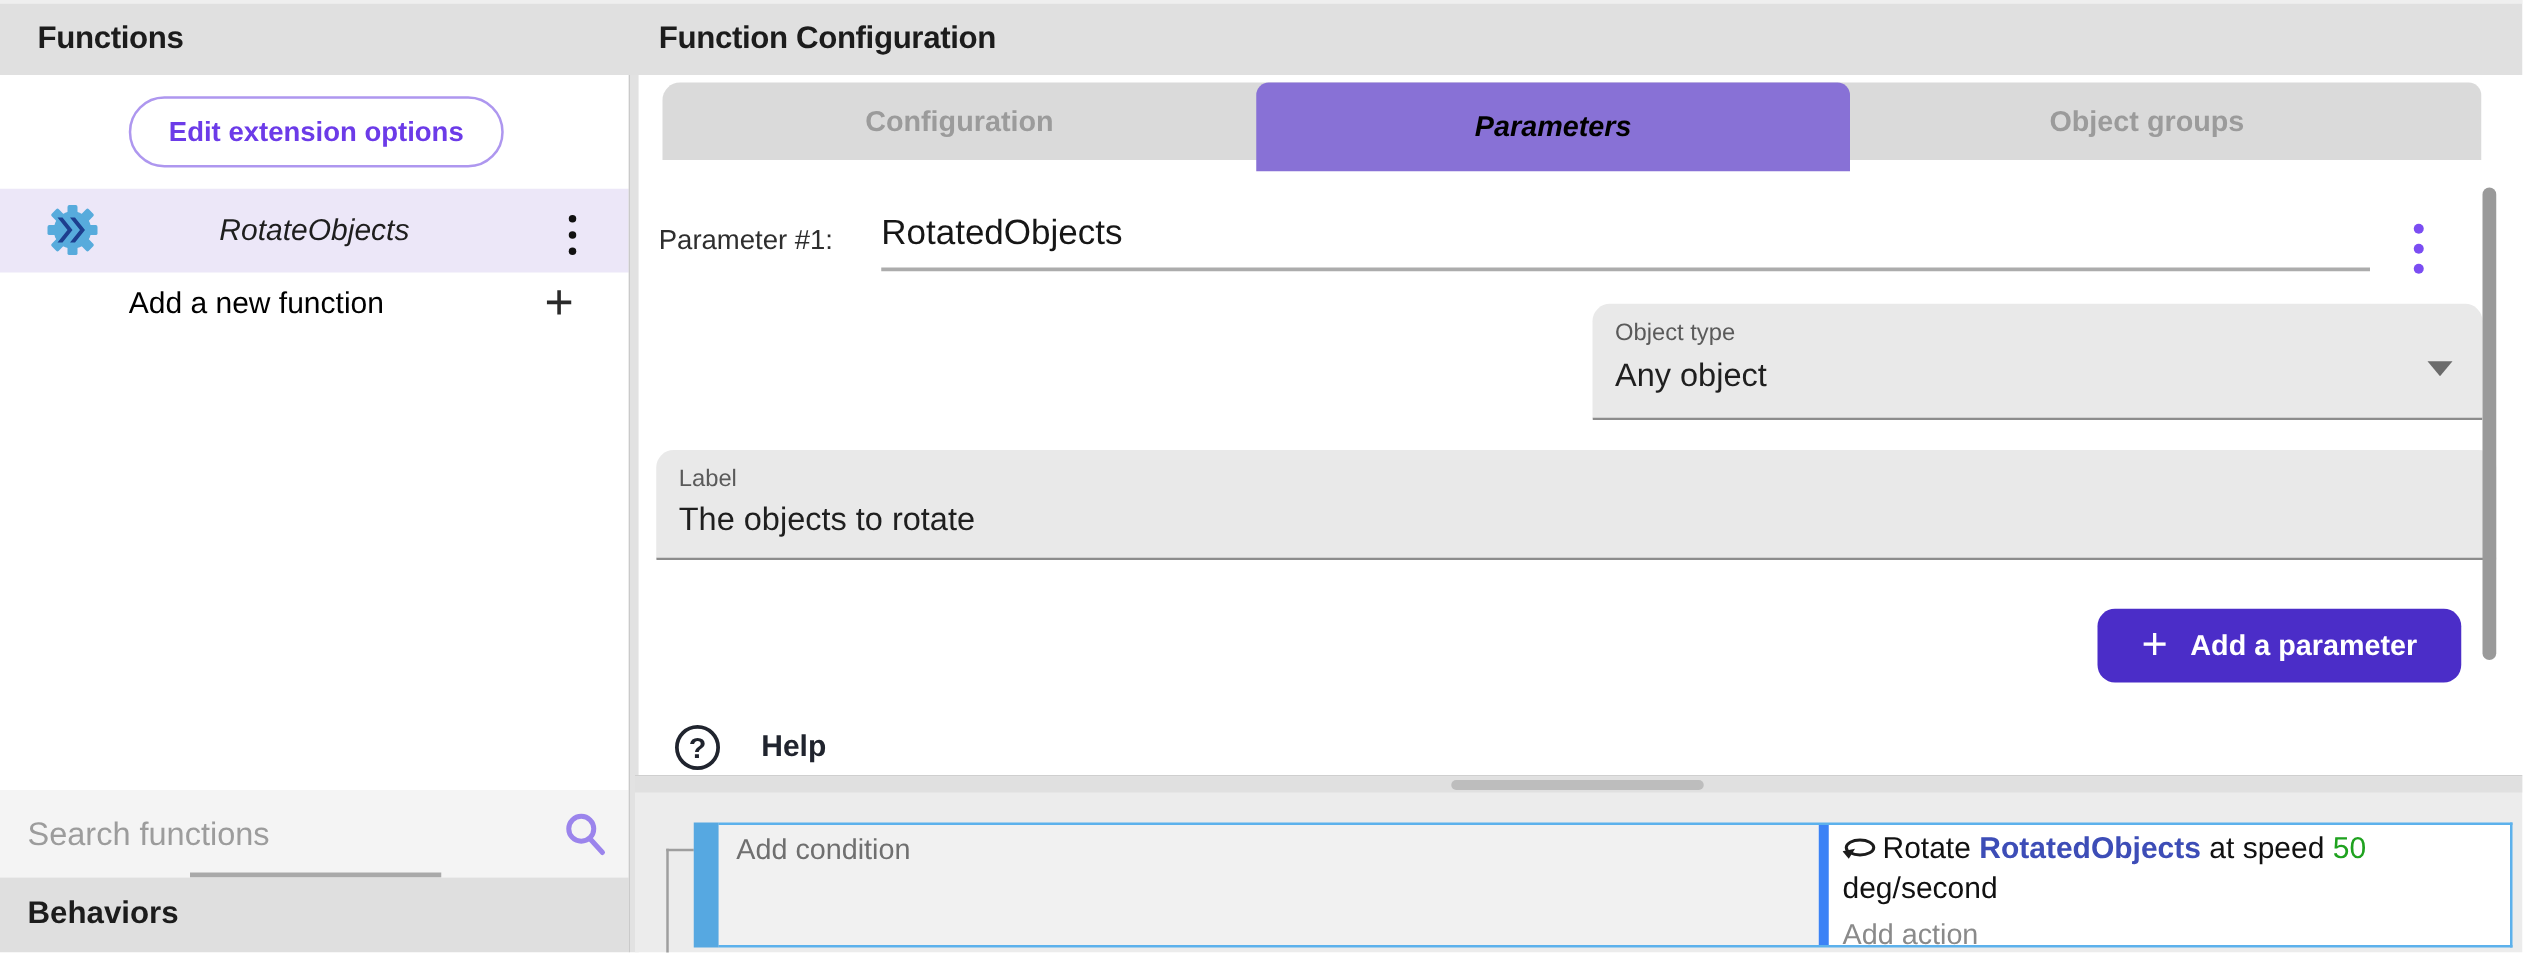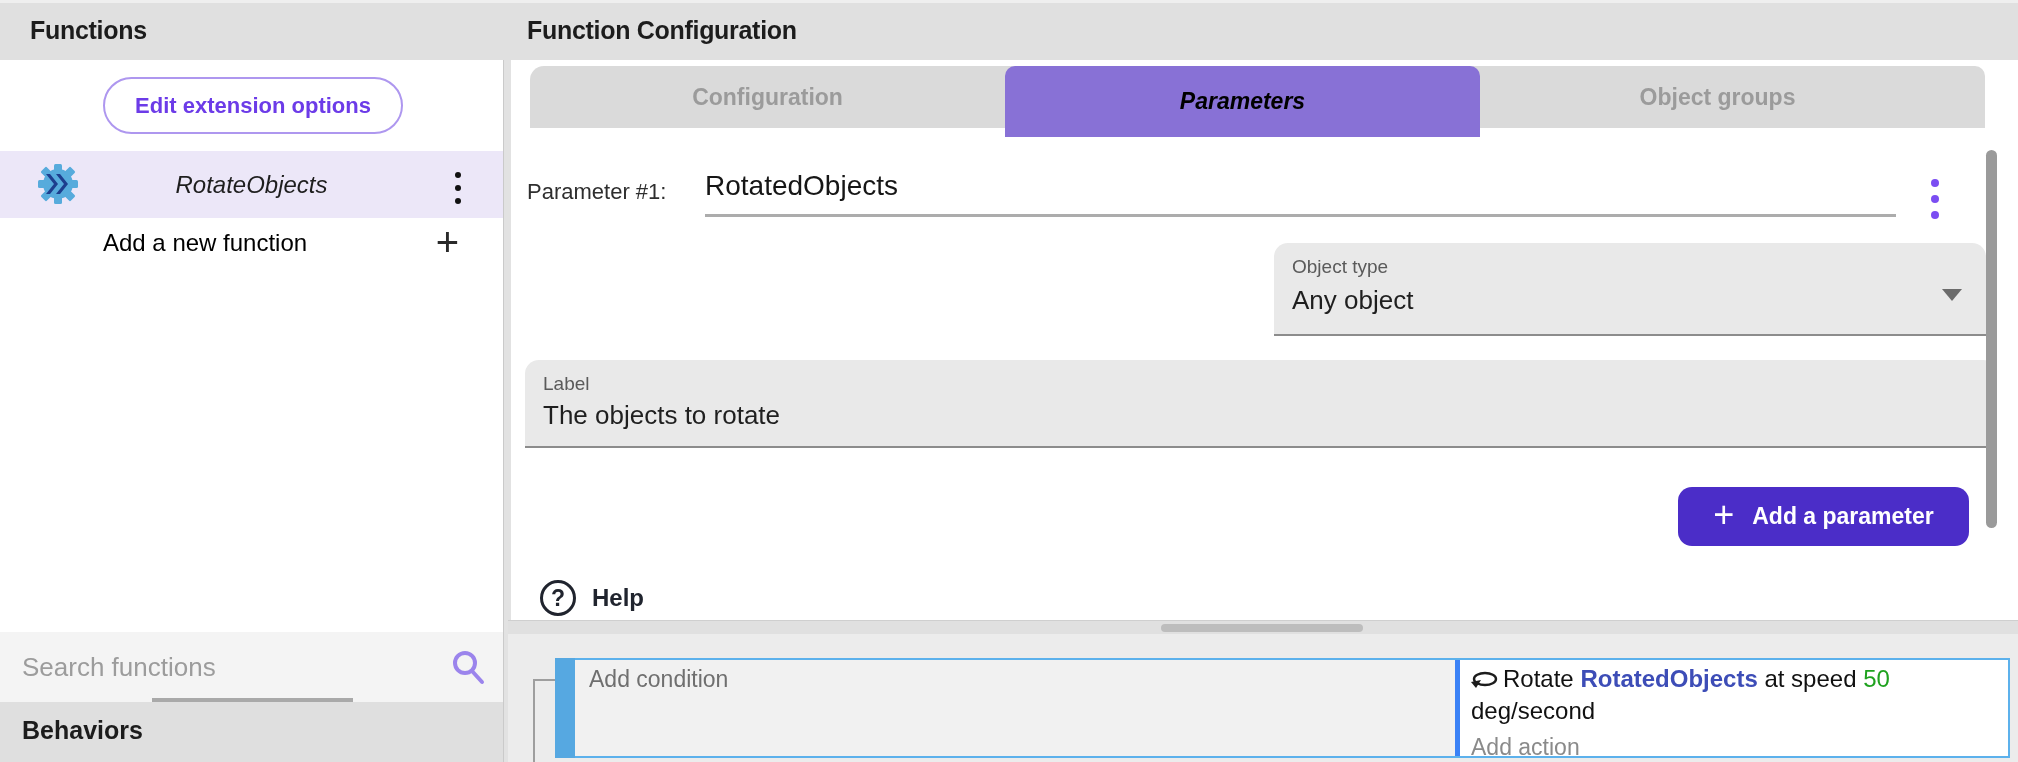--- a/index.html
+++ b/index.html
@@ -69,38 +69,38 @@
   .add-param-btn { position:absolute; left:1167px; top:427px; width:291px; height:59px;
                    background:var(--deep-purple,#4b2dc8); border:none; border-radius:14px; cursor:pointer;
                    display:flex; align-items:center; justify-content:center; gap:18px; }
   .add-param-plus { color:#fff; font-size:36px; font-weight:300; line-height:36px; margin-top:-3px; }
   .add-param-label { color:#fff; font-size:23px; font-weight:700; font-family:inherit; }
 
   .help-row { position:absolute; left:29px; top:520px; display:flex; align-items:center; gap:16px; cursor:pointer; }
   .help-icon { width:36px; height:36px; border:3.5px solid #20242e; border-radius:50%;
                display:flex; align-items:center; justify-content:center;
                font-size:23px; font-weight:700; color:#20242e; }
-  .help-label { font-size:24px; font-weight:700; color:#20242e; }
+  .help-label { font-size:24px; font-weight:700; color:#20242e;margin-left:17px; }
 
   .v-scrollbar { position:absolute; left:1475px; top:90px; width:11px; height:378px; background:#9a9a9a; border-radius:6px; cursor:pointer; }
 
   
   .events-panel { left:508px; top:620px; width:1510px; height:142px; background:#ececec; border-top:1px solid #cfcfcf; }
   .events-strip { position:absolute; left:0; top:0; width:1510px; height:13px; background:#e0e0e0; }
   .h-scrollbar { position:absolute; left:653px; top:3px; width:202px; height:8px; background:#bdbdbd; border-radius:4px; cursor:pointer; }
 
   .connector-v { position:absolute; left:25px; top:58px; width:2px; height:84px; background:#9e9e9e; }
   .connector-h { position:absolute; left:25px; top:58px; width:22px; height:2px; background:#9e9e9e; }
 
   .event-row { position:absolute; left:47px; top:13px; width:1455px; height:100px; display:flex;margin-top:24px; }
   .event-drag-bar { width:20px; height:100%; background:var(--event-blue,#56a8e1); flex:0 0 auto; cursor:grab; }
   .event-body { flex:1; display:flex; border:2px solid var(--event-border-blue,#5cb1ec); border-left:none; }
   .conditions-cell { width:880px; background:#f1f1f1; padding:6px 0 0 14px; cursor:pointer; }
   .add-condition { font-size:23px; color:#6f6f6f; }
-  .actions-cell { flex:1; background:#ffffff; border-left:5px solid #3b82f6; padding:4px 0 0 11px; }
+  .actions-cell { flex:1; background:#ffffff; border-left:8px solid #3b82f6; padding:4px 0 0 11px; }
   .action-line { font-size:24px; color:#111; line-height:30px; white-space:nowrap; }
   .action-obj { font-weight:700; color:var(--action-object,#3d4db7); }
   .action-val { color:var(--action-value,#1fa21f); }
   .add-action { font-size:23px; color:#8a8a8a; line-height:30px; margin-top:6px; cursor:pointer; }
   .rotate-icon { display:inline-block; vertical-align:-2px; margin-right:4px; }
 </style>
 </head>
 <body>
 
 <div class="abs top-header">

